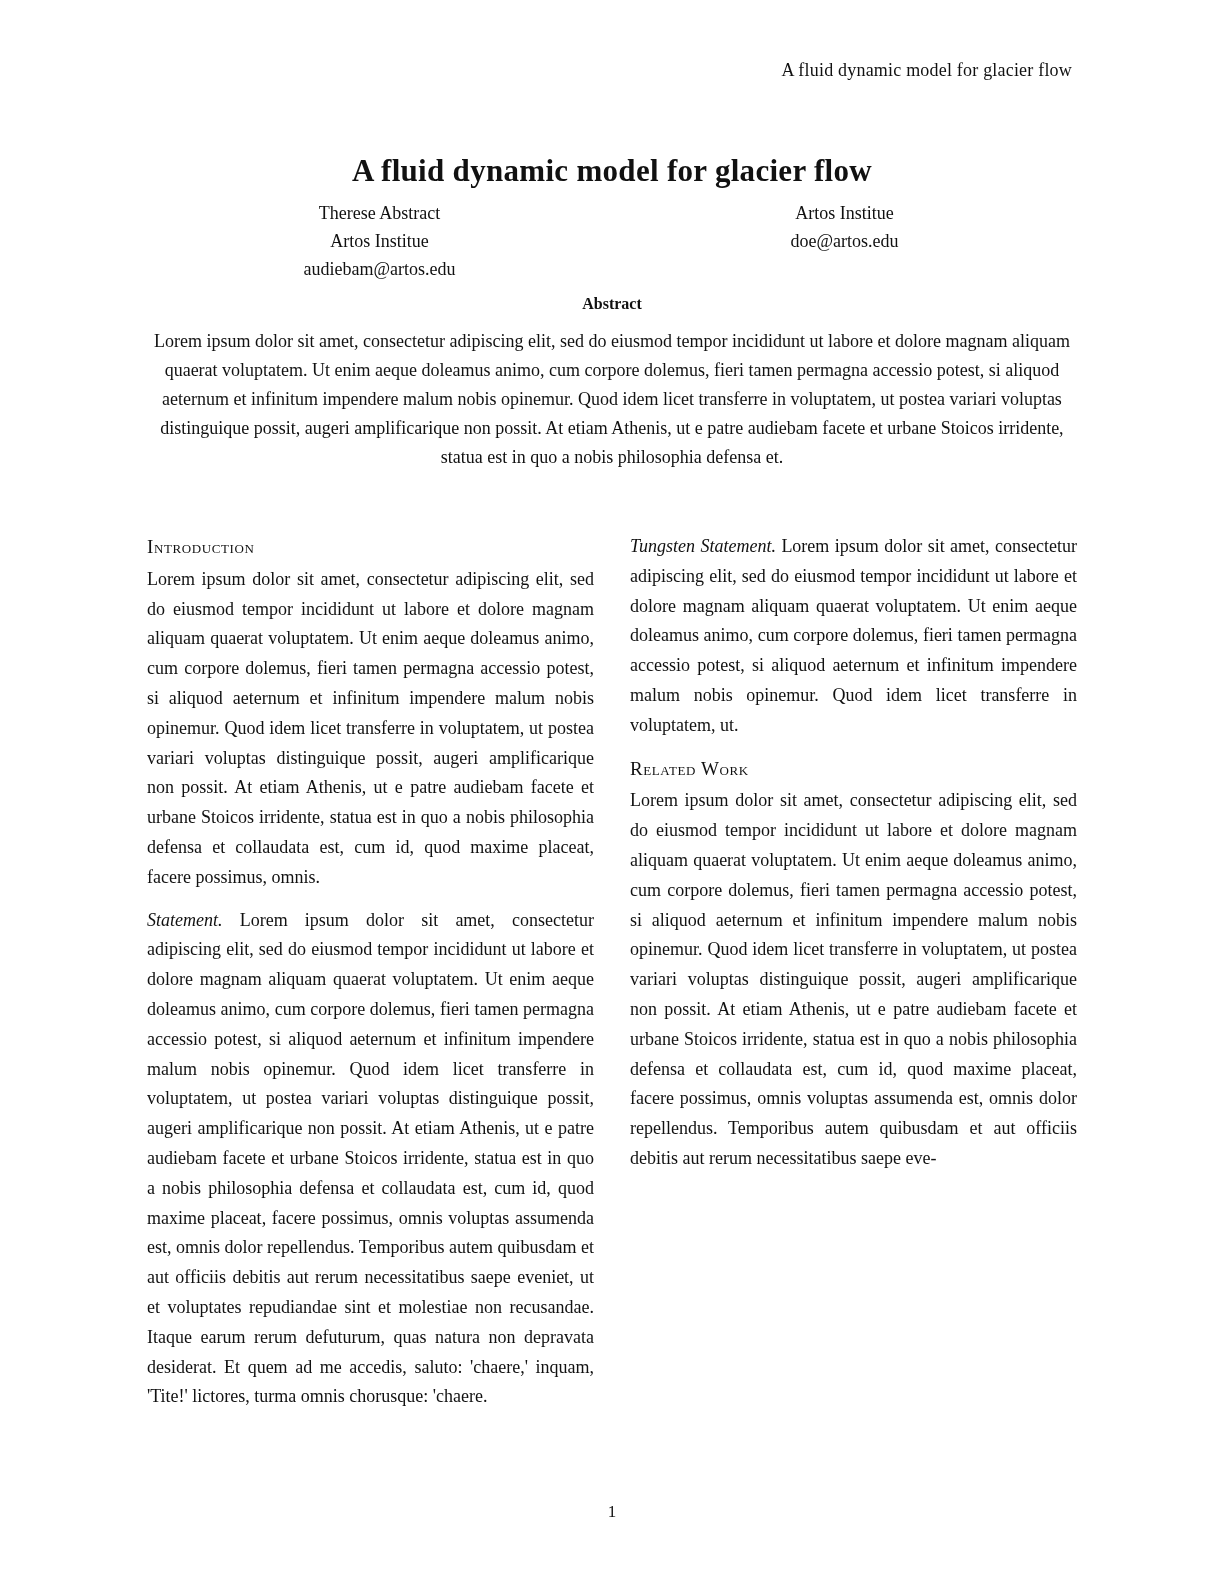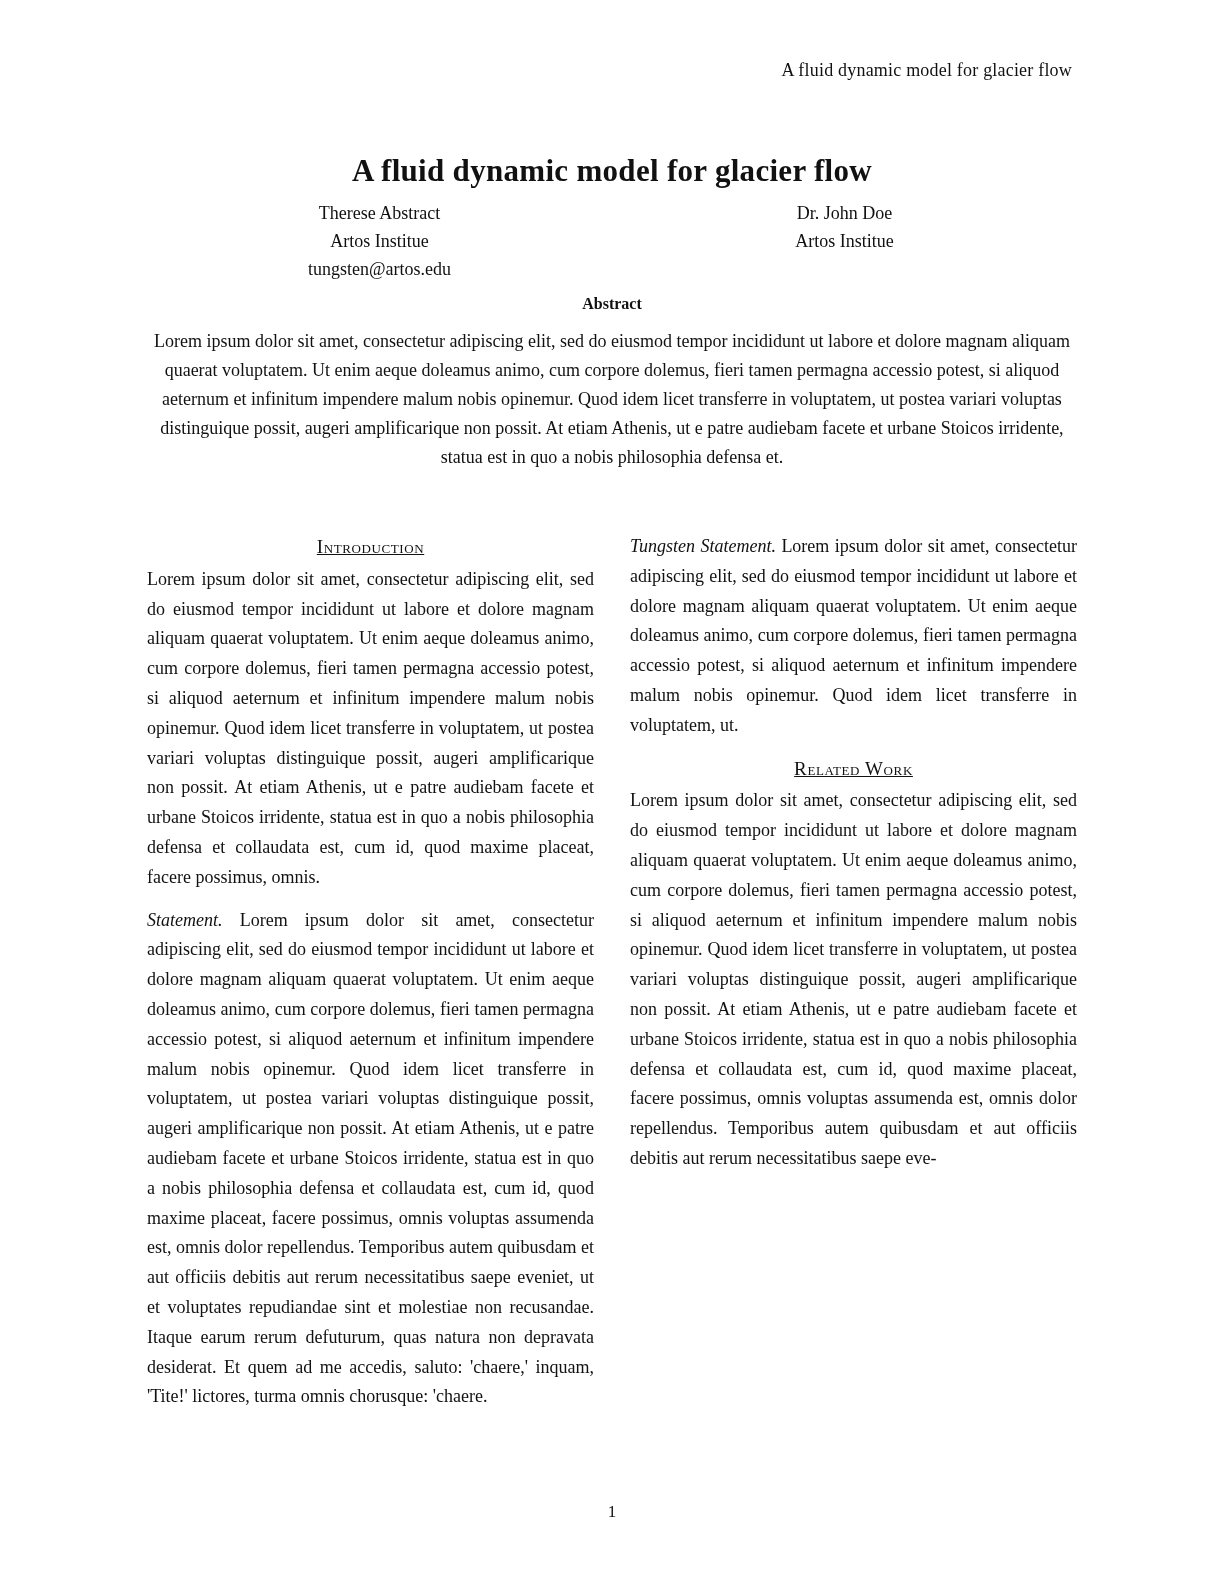--- a/index.html
+++ b/index.html
@@ -75,23 +75,21 @@
     font-size: 18px;
     line-height: 29.8px;
     text-align: justify;
     overflow: hidden;
   }
   .section-heading {
     font-size: 19px;
     font-weight: normal;
     font-variant: small-caps;
     letter-spacing: 0.6px;
-    text-align: center;
     margin: 0 0 3px 0;
-    text-decoration: underline;
   }
   .section-heading.spaced {
     margin-top: 5px;
   }
   .body-cols p {
     margin: 0 0 13px 0;
   }
   .body-cols p.last {
     margin-bottom: 0;
   }
@@ -113,25 +111,25 @@
 <div class="page">
 
   <div class="running-header">A fluid dynamic model for glacier flow</div>
 
   <h1 class="paper-title">A fluid dynamic model for glacier flow</h1>
 
   <div class="authors">
     <div class="author">
       <div>Therese Abstract</div>
       <div>Artos Institue</div>
-      <div>tungsten@artos.edu</div>
+      <div>audiebam@artos.edu</div>
     </div>
     <div class="author">
-      <div>Dr. John Doe</div>
       <div>Artos Institue</div>
+      <div>doe@artos.edu</div>
     </div>
   </div>
 
   <div class="abstract-heading">Abstract</div>
 
   <div class="abstract-text">Lorem ipsum dolor sit amet, consectetur adipiscing elit, sed do eiusmod tempor incididunt ut labore et dolore magnam aliquam quaerat voluptatem. Ut enim aeque doleamus animo, cum corpore dolemus, fieri tamen permagna accessio potest, si aliquod aeternum et infinitum impendere malum nobis opinemur. Quod idem licet transferre in voluptatem, ut postea variari voluptas distinguique possit, augeri amplificarique non possit. At etiam Athenis, ut e patre audiebam facete et urbane Stoicos irridente, statua est in quo a nobis philosophia defensa et.</div>
 
   <div class="body-cols">
 
     <h2 class="section-heading">Introduction</h2>

